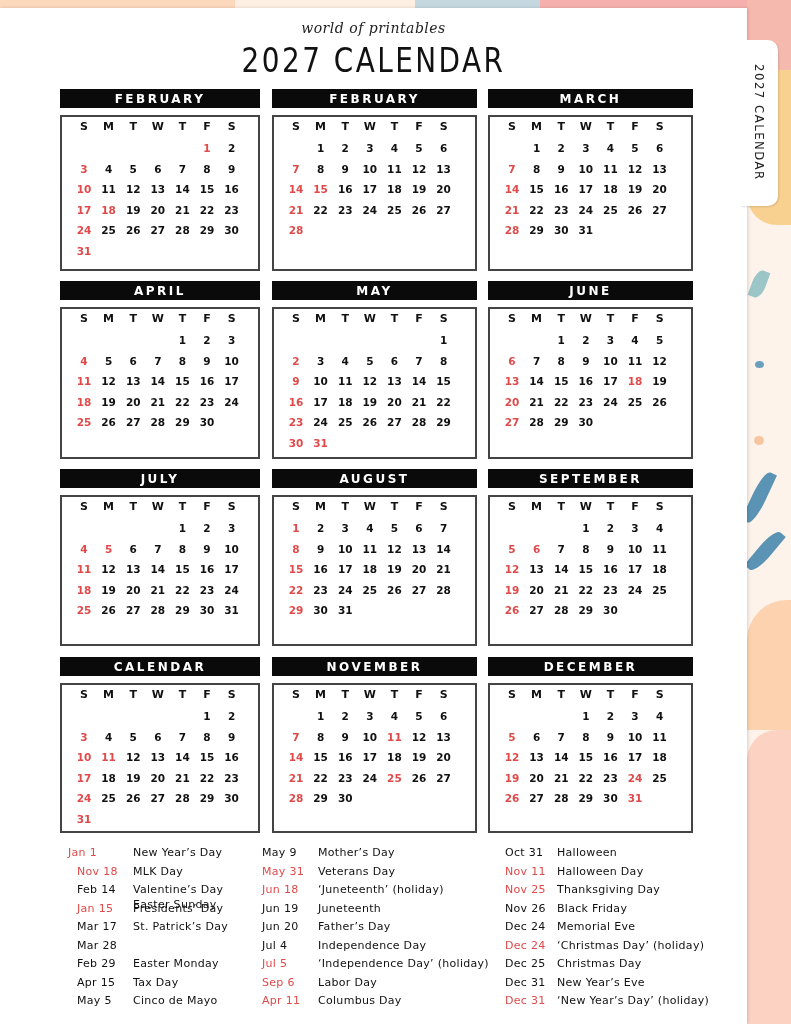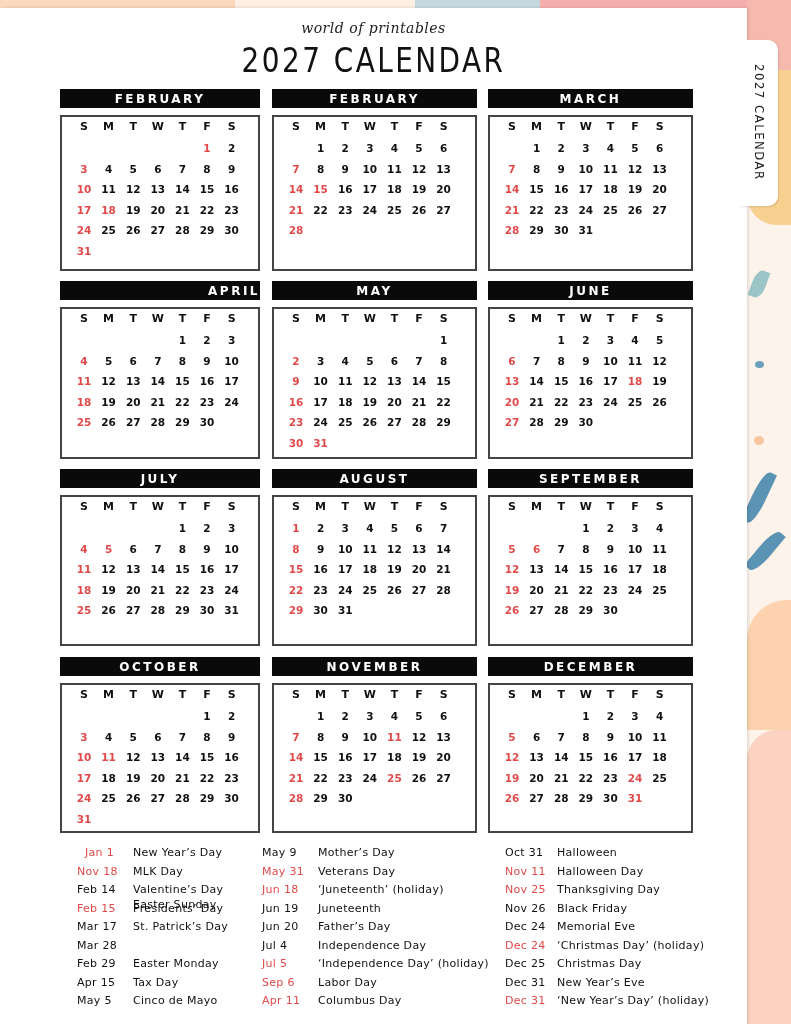--- a/index.html
+++ b/index.html
@@ -201,21 +201,21 @@
       <div class="day" style="left: 86.8px; top: 114.8px;">24</div>
       <div class="day" style="left: 111.4px; top: 114.8px;">25</div>
       <div class="day" style="left: 136px; top: 114.8px;">26</div>
       <div class="day" style="left: 160.6px; top: 114.8px;">27</div>
       <div class="day red" style="left: 13px; top: 135.4px;">28</div>
       <div class="day" style="left: 37.6px; top: 135.4px;">29</div>
       <div class="day" style="left: 62.2px; top: 135.4px;">30</div>
       <div class="day" style="left: 86.8px; top: 135.4px;">31</div>
     </div>
     <div class="month" style="left: 60px; top: 281px; width: 200px;">
-      <div class="month-bar" style="width: 200px; text-align: right;">APRIL</div>
+      <div class="month-bar" style="width: 200px;">APRIL</div>
       <div class="month-box" style="top: 26px; width: 200px; height: 152px;"></div>
       <div class="dow" style="left: 13px; top: 31px;">S</div>
       <div class="dow" style="left: 37.6px; top: 31px;">M</div>
       <div class="dow" style="left: 62.2px; top: 31px;">T</div>
       <div class="dow" style="left: 86.8px; top: 31px;">W</div>
       <div class="dow" style="left: 111.4px; top: 31px;">T</div>
       <div class="dow" style="left: 136px; top: 31px;">F</div>
       <div class="dow" style="left: 160.6px; top: 31px;">S</div>
       <div class="day" style="left: 111.4px; top: 53px;">1</div>
       <div class="day" style="left: 136px; top: 53px;">2</div>
@@ -450,21 +450,21 @@
       <div class="day" style="left: 111.4px; top: 114.8px;">23</div>
       <div class="day" style="left: 136px; top: 114.8px;">24</div>
       <div class="day" style="left: 160.6px; top: 114.8px;">25</div>
       <div class="day red" style="left: 13px; top: 135.4px;">26</div>
       <div class="day" style="left: 37.6px; top: 135.4px;">27</div>
       <div class="day" style="left: 62.2px; top: 135.4px;">28</div>
       <div class="day" style="left: 86.8px; top: 135.4px;">29</div>
       <div class="day" style="left: 111.4px; top: 135.4px;">30</div>
     </div>
     <div class="month" style="left: 60px; top: 657px; width: 200px;">
-      <div class="month-bar" style="width: 200px;">OCTOBER</div>
+      <div class="month-bar" style="width: 200px;">CALENDAR</div>
       <div class="month-box" style="top: 26px; width: 200px; height: 150px;"></div>
       <div class="dow" style="left: 13px; top: 31px;">S</div>
       <div class="dow" style="left: 37.6px; top: 31px;">M</div>
       <div class="dow" style="left: 62.2px; top: 31px;">T</div>
       <div class="dow" style="left: 86.8px; top: 31px;">W</div>
       <div class="dow" style="left: 111.4px; top: 31px;">T</div>
       <div class="dow" style="left: 136px; top: 31px;">F</div>
       <div class="dow" style="left: 160.6px; top: 31px;">S</div>
       <div class="day" style="left: 136px; top: 53px;">1</div>
       <div class="day" style="left: 160.6px; top: 53px;">2</div>
@@ -576,27 +576,27 @@
       <div class="day" style="left: 160.6px; top: 114.8px;">25</div>
       <div class="day red" style="left: 13px; top: 135.4px;">26</div>
       <div class="day" style="left: 37.6px; top: 135.4px;">27</div>
       <div class="day" style="left: 62.2px; top: 135.4px;">28</div>
       <div class="day" style="left: 86.8px; top: 135.4px;">29</div>
       <div class="day" style="left: 111.4px; top: 135.4px;">30</div>
       <div class="day red" style="left: 136px; top: 135.4px;">31</div>
     </div>
   </div>
 <div id="holidays">
-    <div class="hol red" style="left: 85px; top: 846px;">Jan 1</div>
+    <div class="hol red" style="left: 68px; top: 846px;">Jan 1</div>
     <div class="hol" style="left: 133px; top: 846px;">New Year’s Day</div>
     <div class="hol red" style="left: 77px; top: 864.5px;">Nov 18</div>
     <div class="hol" style="left: 133px; top: 864.5px;">MLK Day</div>
     <div class="hol" style="left: 77px; top: 883px;">Feb 14</div>
     <div class="hol" style="left: 133px; top: 883px;">Valentine’s Day</div>
-    <div class="hol red" style="left: 77px; top: 901.5px;">Feb 15</div>
+    <div class="hol red" style="left: 77px; top: 901.5px;">Jan 15</div>
     <div class="hol" style="left: 133px; top: 901.5px;">Presidents’ Day</div>
     <div class="hol" style="left: 77px; top: 920px;">Mar 17</div>
     <div class="hol" style="left: 133px; top: 920px;">St. Patrick’s Day</div>
     <div class="hol" style="left: 77px; top: 938.5px;">Mar 28</div>
     <div class="hol" style="left: 133px; top: 898px;">Easter Sunday</div>
     <div class="hol" style="left: 77px; top: 957px;">Feb 29</div>
     <div class="hol" style="left: 133px; top: 957px;">Easter Monday</div>
     <div class="hol" style="left: 77px; top: 975.5px;">Apr 15</div>
     <div class="hol" style="left: 133px; top: 975.5px;">Tax Day</div>
     <div class="hol" style="left: 77px; top: 994px;">May 5</div>

